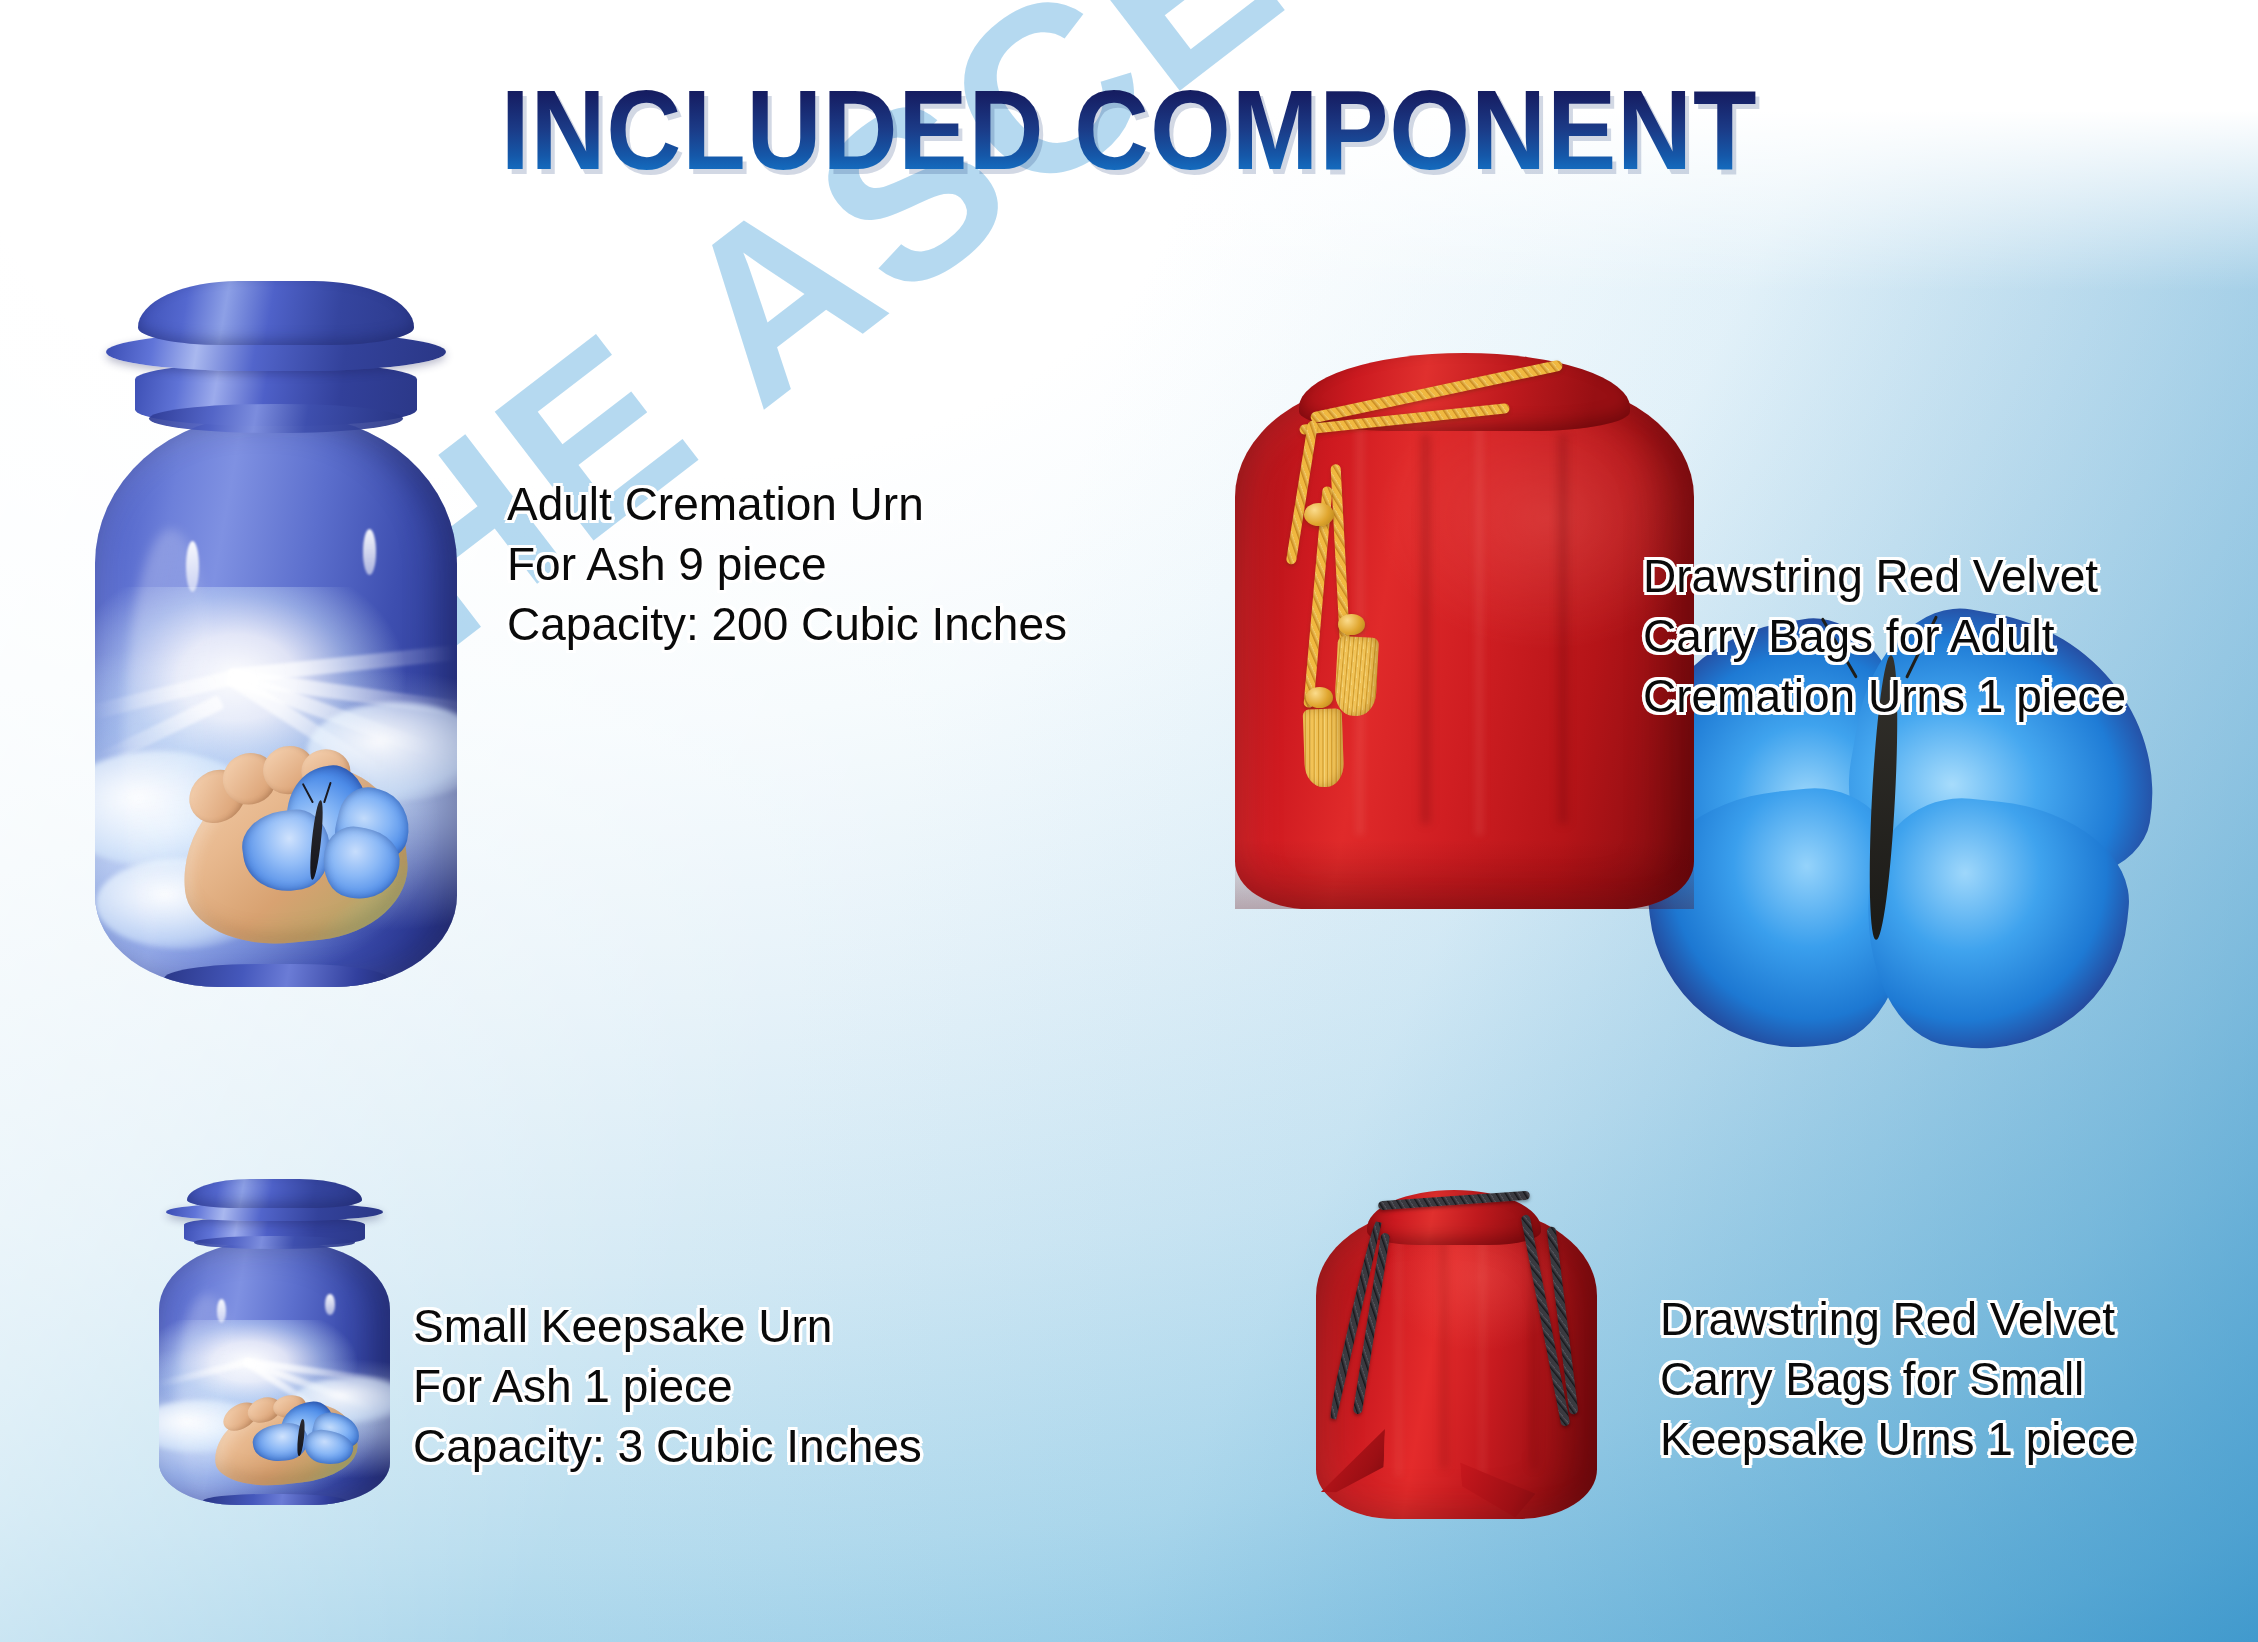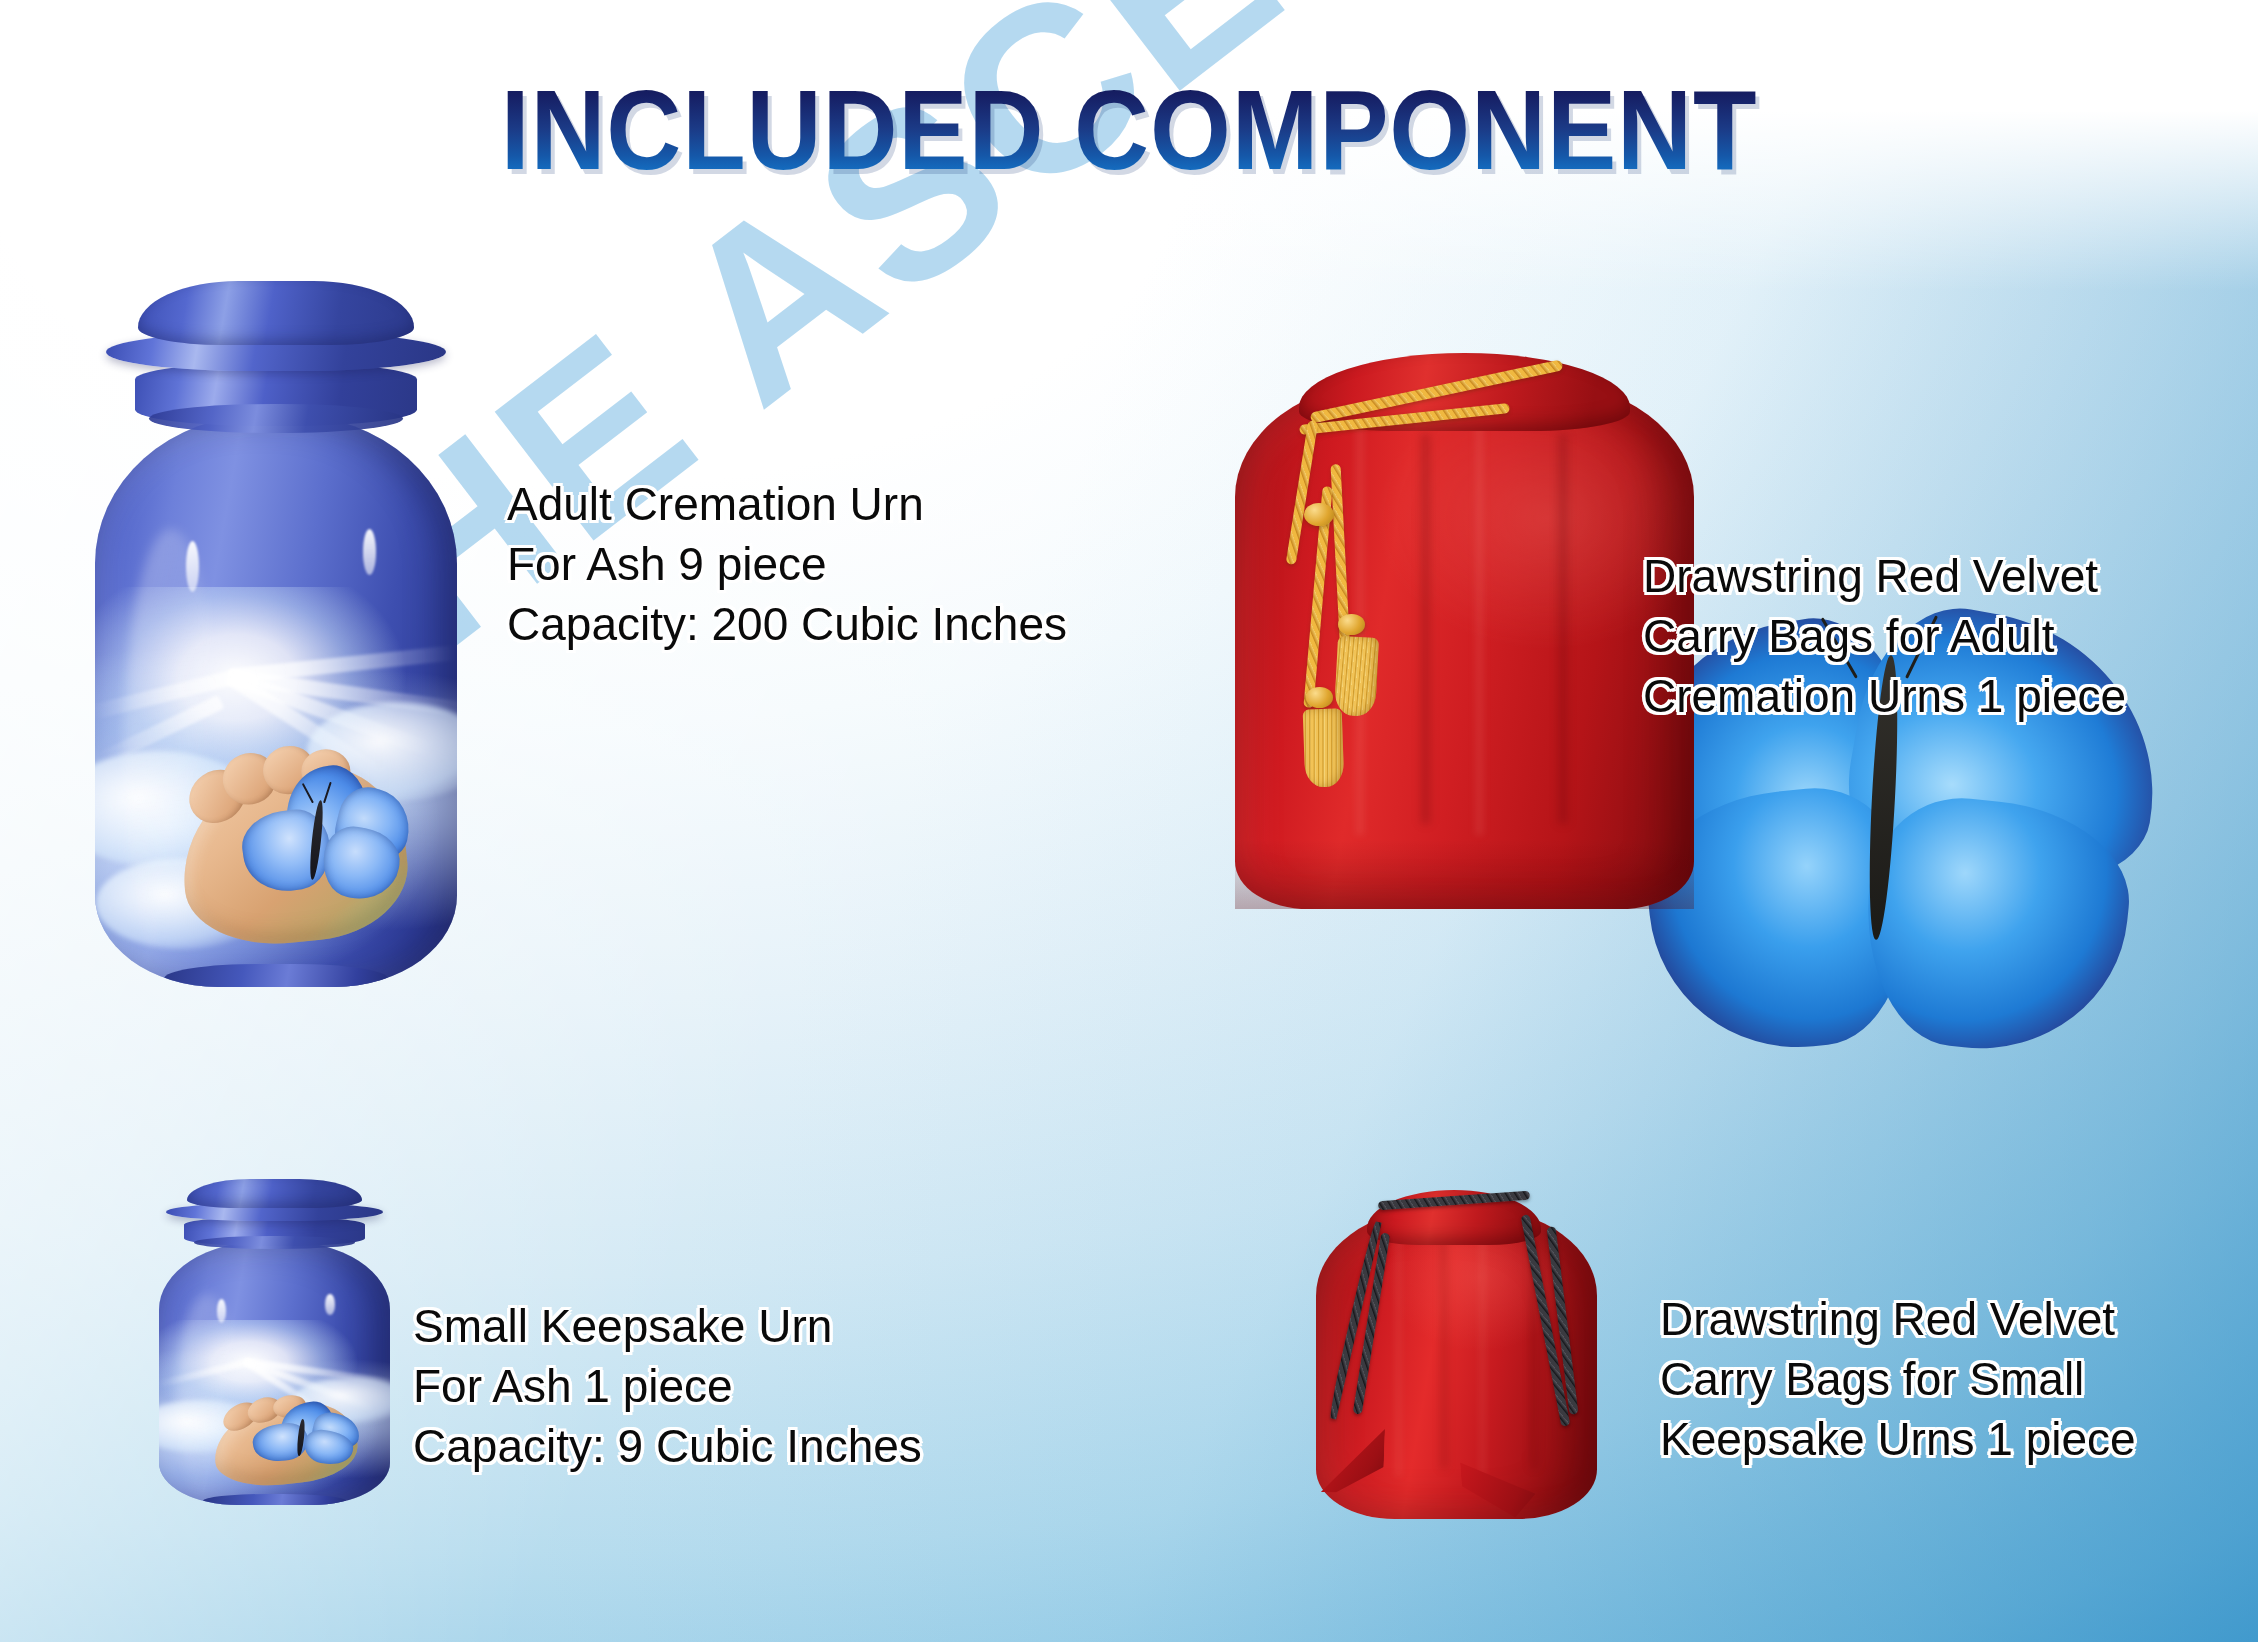--- a/index.html
+++ b/index.html
@@ -430,21 +430,21 @@
       <div class="base"></div>
     </div>
     <div class="neck"></div>
     <div class="neck-band"></div>
     <div class="lid-rim"></div>
     <div class="lid-dome"></div>
   </div>
 
   <div class="caption cap-urn-small">Small Keepsake Urn
 For Ash  1 piece
-Capacity: 9 Cubic Inches</div>
+Capacity: 3 Cubic Inches</div>
 
   <div class="bag bag-sm" style="left:1316px;top:1193px;width:281px;height:326px;">
     <div class="cloth">
       <div class="fold" style="left:28%;"></div>
       <div class="fold" style="left:58%;"></div>
       <div class="shadow-fold" style="left:44%;"></div>
       <div class="shadow-fold" style="left:76%;"></div>
     </div>
     <div class="gather" style="left:18%;top:-1%;width:62%;height:17%;"></div>
 

